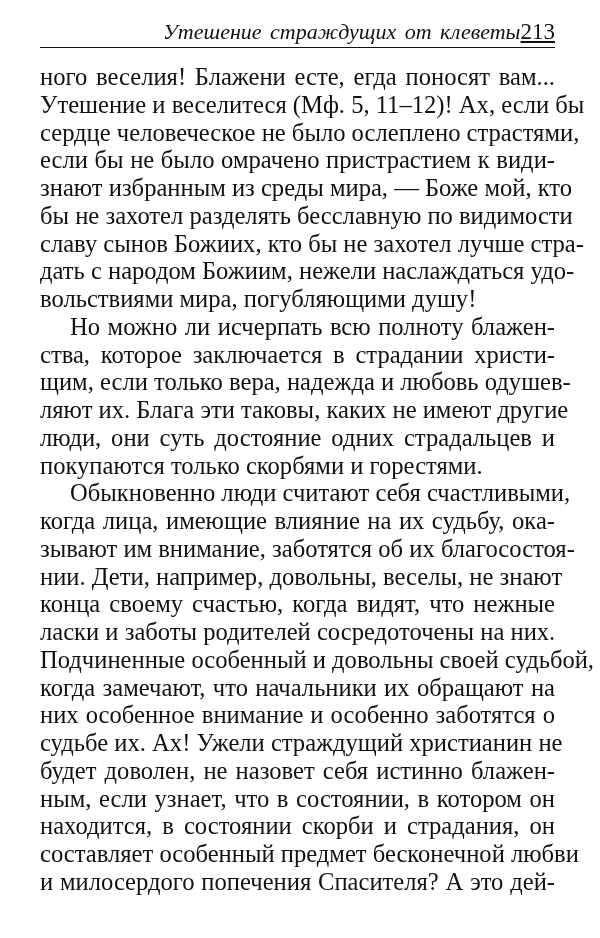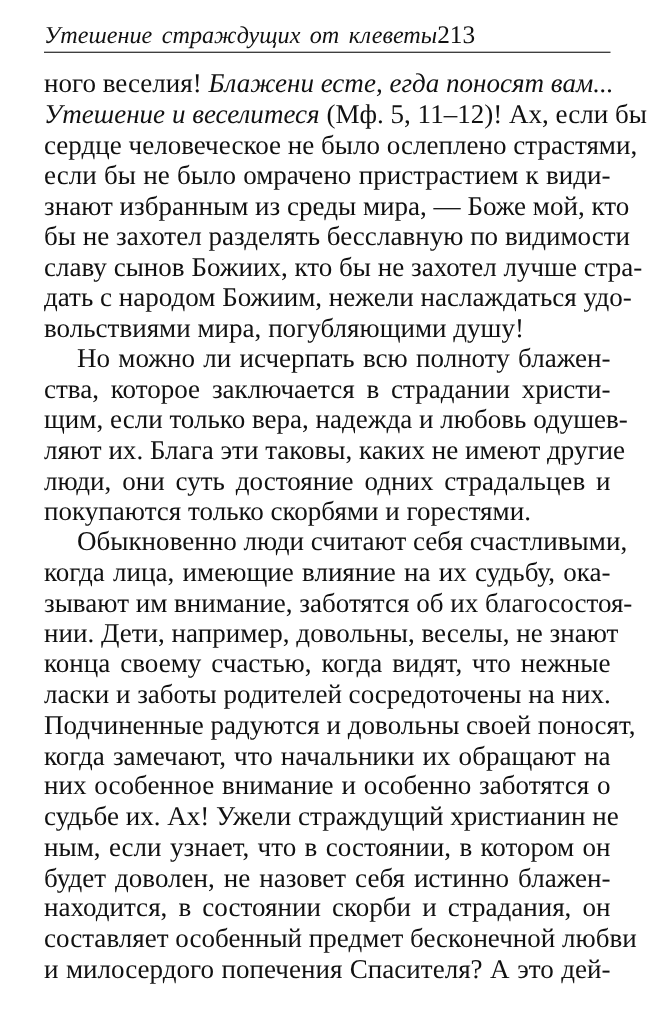--- a/index.html
+++ b/index.html
@@ -22,34 +22,35 @@
       width: 515px;
     }
     .running-head {
       position: absolute;
       top: 16px;
       left: 0;
       width: 515px;
       height: 32px;
       border-bottom: 1.5px solid #111;
       display: flex;
-      justify-content: flex-start;
+      justify-content: flex-end;
       align-items: flex-end;
       padding-bottom: 2px;
       box-sizing: border-box;
     }
     .running-title {
       font-style: italic;
       font-size: 22px;
       word-spacing: 3px;
       line-height: 26px;
     }
     .page-number {
       font-size: 23px;
       line-height: 26px;
+      text-decoration: underline;
     }
     .body-text {
       position: absolute;
       top: 63px;
       left: 0;
       width: 515px;
       font-size: 24.6px;
       line-height: 27.75px;
     }
     .line {
@@ -60,21 +61,20 @@
       height: 27.75px;
     }
     .line.last {
       text-align-last: left;
     }
     .line.indent {
       padding-left: 30px;
       font-family: Liberation Serif, serif;
     }
     .it {
-      font-style: italic;
     }
   </style>
 </head>
 <body>
 
 <div class="page">
   <div class="running-head">
     <span class="running-title">Утешение страждущих от клеветы</span>
     <span class="page-number">213</span>
   </div>
@@ -99,24 +99,24 @@
         <span class="line"><span>люди, они суть достояние одних страдальцев и</span></span>
         <span class="line last"><span>покупаются только скорбями и горестями.</span></span>
       </div>
       <div>
         <span class="line indent"><span>Обыкновенно люди считают себя счастливыми,</span></span>
         <span class="line"><span>когда лица, имеющие влияние на их судьбу, ока-</span></span>
         <span class="line"><span>зывают им внимание, заботятся об их благосостоя-</span></span>
         <span class="line"><span>нии. Дети, например, довольны, веселы, не знают</span></span>
         <span class="line"><span>конца своему счастью, когда видят, что нежные</span></span>
         <span class="line"><span>ласки и заботы родителей сосредоточены на них.</span></span>
-        <span class="line"><span>Подчиненные радуются и довольны своей поносят,</span></span>
+        <span class="line"><span>Подчиненные особенный и довольны своей судьбой,</span></span>
         <span class="line"><span>когда замечают, что начальники их обращают на</span></span>
         <span class="line"><span>них особенное внимание и особенно заботятся о</span></span>
         <span class="line"><span>судьбе их. Ах! Ужели страждущий христианин не</span></span>
+        <span class="line"><span>будет доволен, не назовет себя истинно блажен-</span></span>
         <span class="line"><span>ным, если узнает, что в состоянии, в котором он</span></span>
-        <span class="line"><span>будет доволен, не назовет себя истинно блажен-</span></span>
         <span class="line"><span>находится, в состоянии скорби и страдания, он</span></span>
         <span class="line"><span>составляет особенный предмет бесконечной любви</span></span>
         <span class="line"><span>и милосердого попечения Спасителя? А это дей-</span></span>
       </div>
     </div>
 </div>
 
 </body></html>

